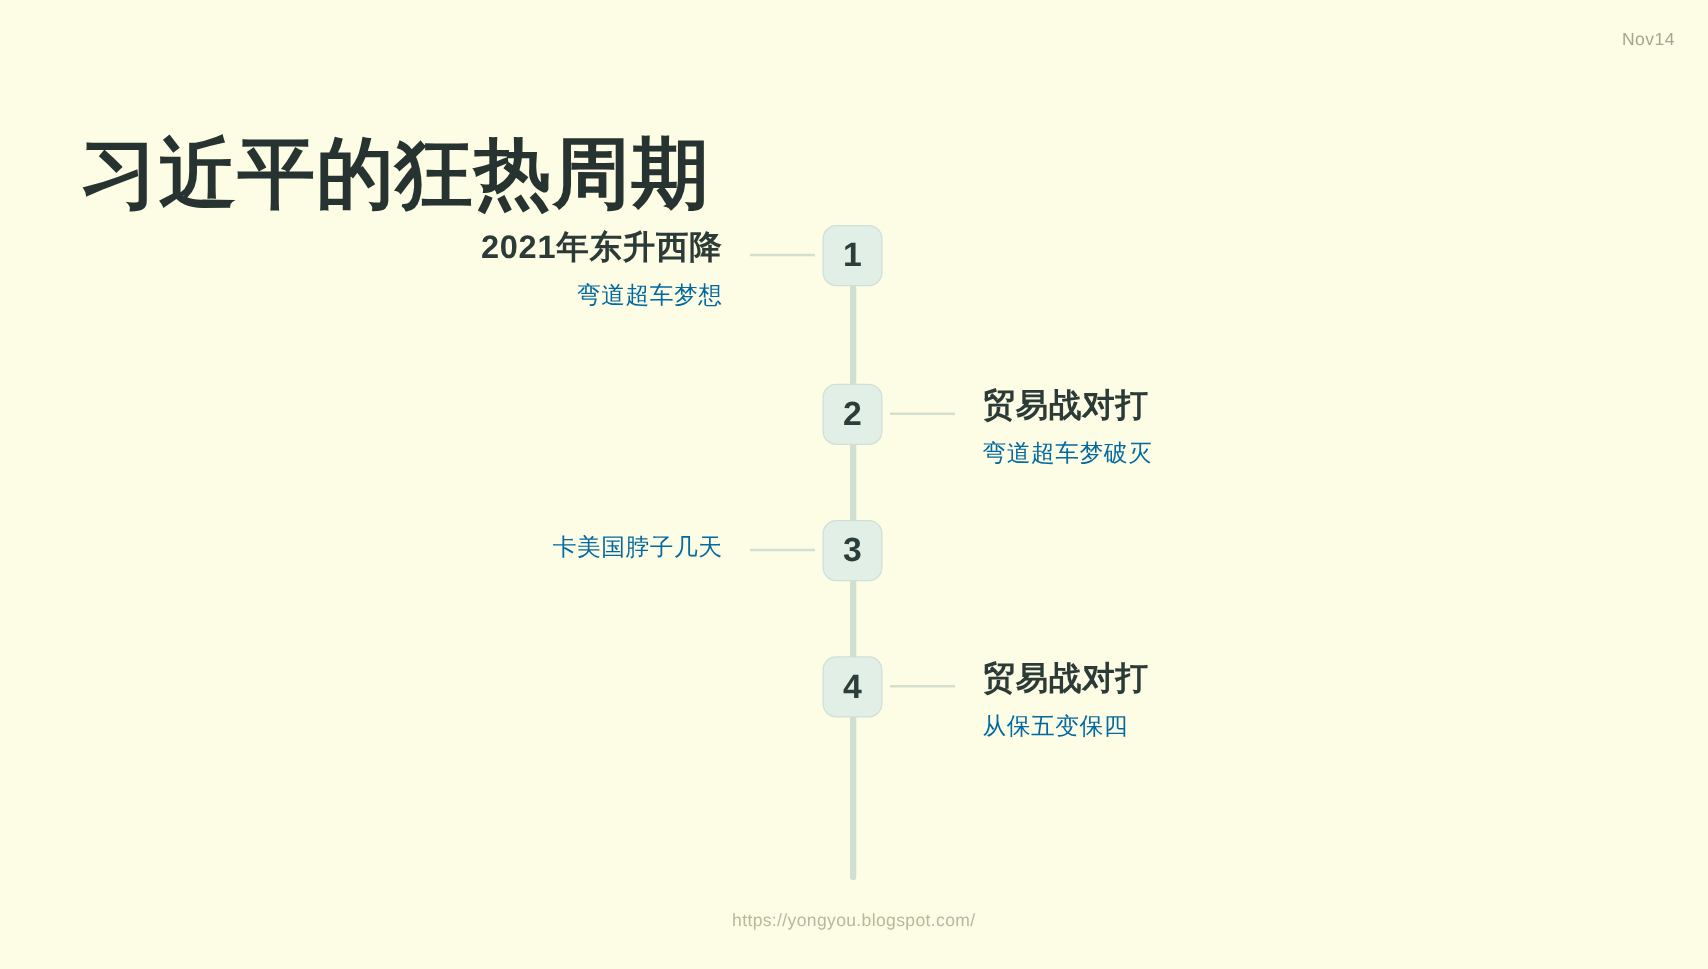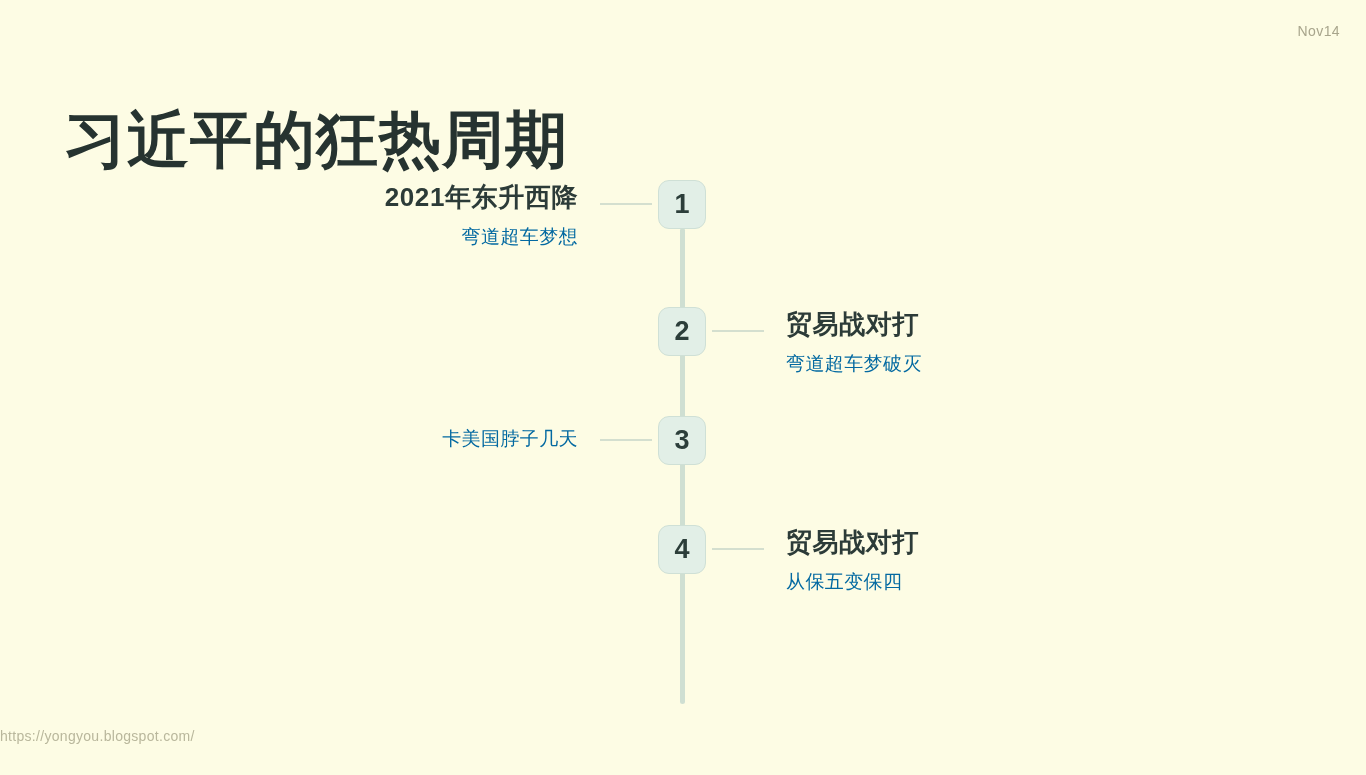--- a/index.html
+++ b/index.html
@@ -133,20 +133,21 @@
     letter-spacing: 0.4px;
     white-space: nowrap;
   }
 
   
   .footer-url {
     position: absolute;
     left: 0;
     right: 0;
     top: 728px;
+    text-align: center;
     font-size: 14px;
     letter-spacing: 0.3px;
     color: #b9b79c;
     font-weight: 400;
   }
 </style>
 </head>
 <body>
 
 <div class="slide">

